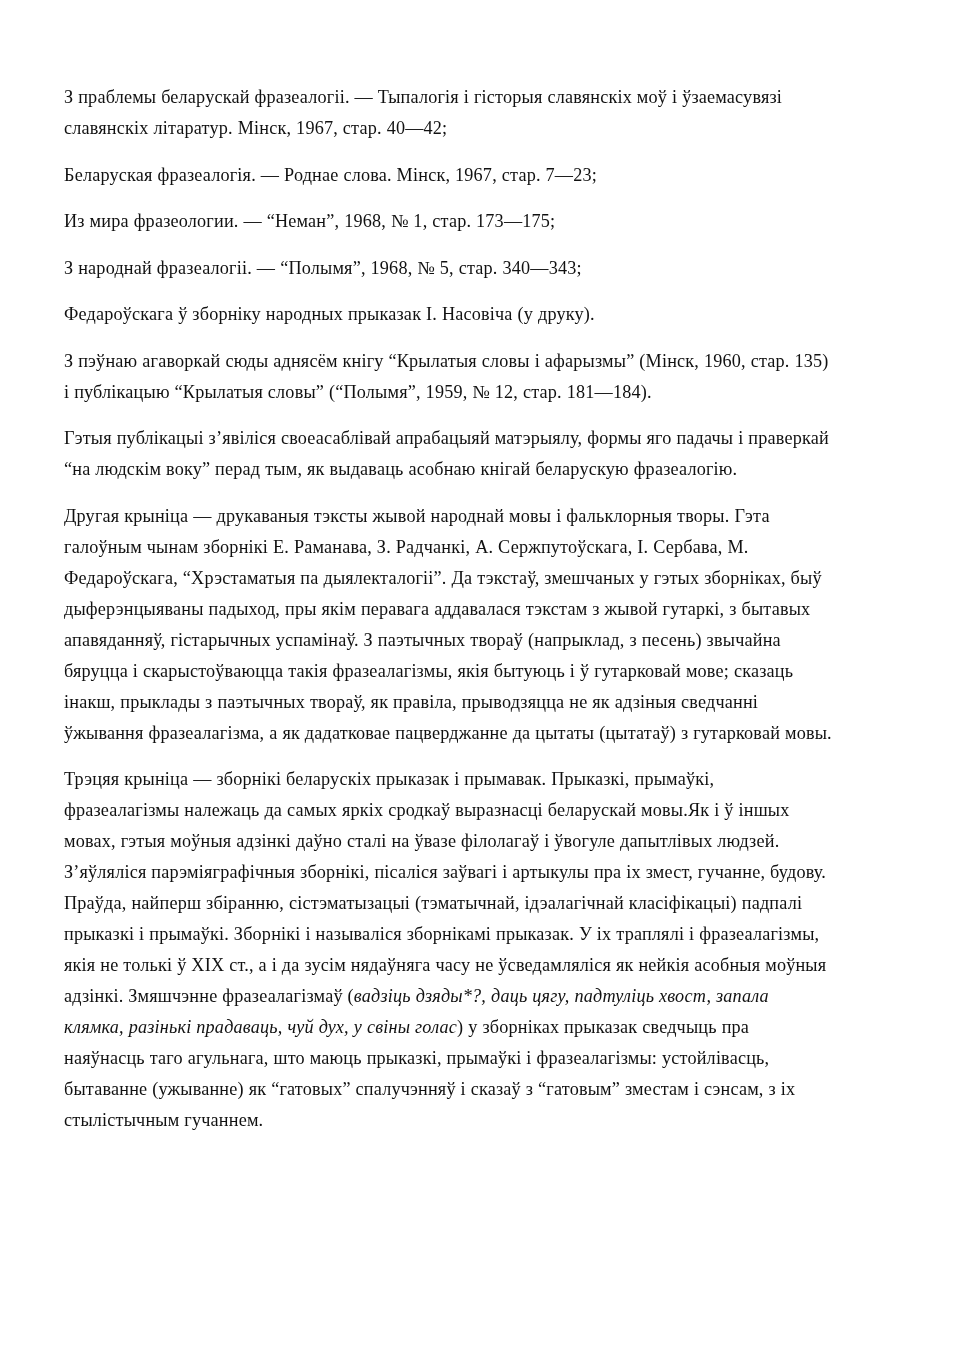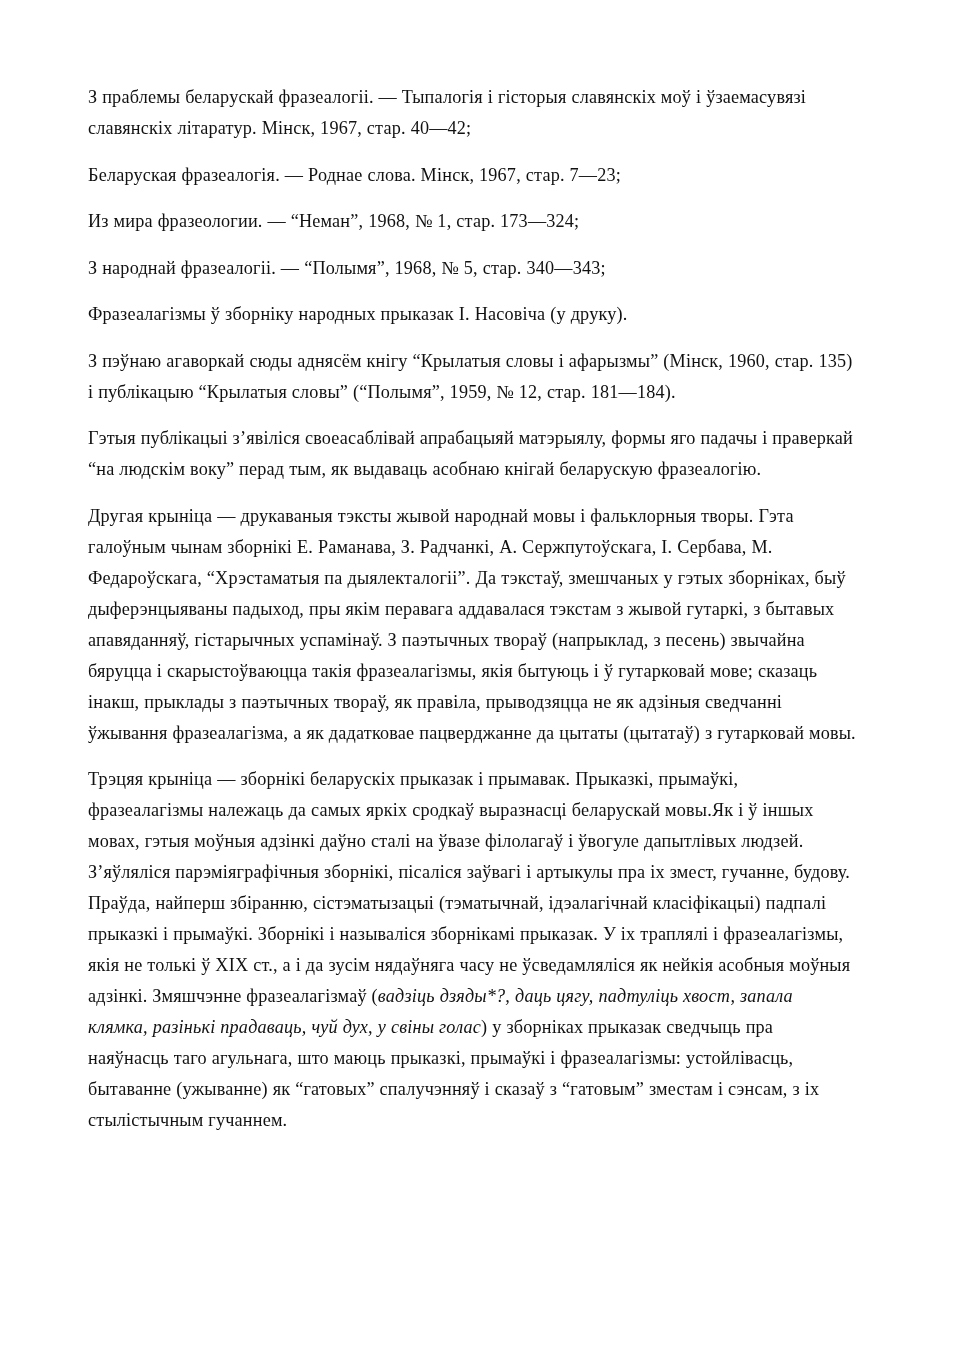--- a/index.html
+++ b/index.html
@@ -15,21 +15,21 @@
     color: #111111;
     -webkit-font-smoothing: antialiased;
     overflow: hidden;
   }
   .page {
     position: relative;
     width: 789px;
     height: 1357px;
     background: #ffffff;
     box-sizing: border-box;
-    padding: 82px 100px 0 88px;
+    padding: 82px 100px 0 64px;
   }
   .doc-body {
     width: 768px;
   }
   p.para {
     margin: 0 0 15.5px 0;
     font-size: 18.2px;
     line-height: 31px;
     text-align: left;
     color: #111111;
@@ -50,27 +50,27 @@
 <div class="page">
   <div class="doc-body">
 
     <p class="para">З праблемы беларускай фразеалогіі. — Тыпалогія і гісторыя славянскіх моў і ўзаемасувязі славянскіх літаратур. Мінск, 1967, стар. 40—42;</p>
 
 
     <p class="para">Беларуская фразеалогія. — Роднае слова. Мінск, 1967, стар. 7—23;</p>
 
 
 
-    <p class="para">Из мира фразеологии. — “Неман”, 1968, № 1, стар. 173—324;</p>
+    <p class="para">Из мира фразеологии. — “Неман”, 1968, № 1, стар. 173—175;</p>
 
     <p class="para">З народнай фразеалогіі. — “Полымя”, 1968, № 5, стар. 340—343;</p>
 
 
 
-    <p class="para">Фразеалагізмы ў зборніку народных прыказак І. Насовіча (у друку).</p>
+    <p class="para">Федароўскага ў зборніку народных прыказак І. Насовіча (у друку).</p>
 
     <p class="para">З пэўнаю агаворкай сюды аднясём кнігу “Крылатыя словы і афарызмы” (Мінск, 1960, стар. 135) і публікацыю “Крылатыя словы” (“Полымя”, 1959, № 12, стар. 181—184).</p>
 
     <p class="para">Гэтыя публікацыі з’явіліся своеасаблівай апрабацыяй матэрыялу, формы яго падачы і праверкай “на людскім воку” перад тым, як выдаваць асобнаю кнігай беларускую фразеалогію.</p>
 
     <p class="para">Другая крыніца — друкаваныя тэксты жывой народнай мовы і фальклорныя творы. Гэта галоўным чынам зборнікі Е. Раманава, З. Радчанкі, А. Сержпутоўскага, І. Сербава, М. Федароўскага, “Хрэстаматыя па дыялекталогіі”. Да тэкстаў, змешчаных у гэтых зборніках, быў дыферэнцыяваны падыход, пры якім перавага аддавалася тэкстам з жывой гутаркі, з бытавых апавяданняў, гістарычных успамінаў. З паэтычных твораў (напрыклад, з песень) звычайна бяруцца і скарыстоўваюцца такія фразеалагізмы, якія бытуюць і ў гутарковай мове; сказаць інакш, прыклады з паэтычных твораў, як правіла, прыводзяцца не як адзіныя сведчанні ўжывання фразеалагізма, а як дадатковае пацверджанне да цытаты (цытатаў) з гутарковай мовы.</p>
 
     <p class="para">
       <span>Трэцяя крыніца — зборнікі беларускіх прыказак і прымавак. Прыказкі, прымаўкі, фразеалагізмы належаць да самых яркіх сродкаў выразнасці беларускай мовы.Як і ў іншых мовах, гэтыя моўныя адзінкі даўно сталі на ўвазе філолагаў і ўвогуле дапытлівых людзей. З’яўляліся парэміяграфічныя зборнікі, пісаліся заўвагі і артыкулы пра іх змест, гучанне, будову. Праўда, найперш збіранню, сістэматызацыі (тэматычнай, ідэалагічнай класіфікацыі) падпалі прыказкі і прымаўкі. Зборнікі і называліся зборнікамі прыказак. У іх траплялі і фразеалагізмы, якія не толькі ў XIX ст., а і да зусім нядаўняга часу не ўсведамляліся як нейкія асобныя моўныя адзінкі. Змяшчэнне фразеалагізмаў (</span><span class="it">вадзіць дзяды*?, даць цягу, падтуліць хвост, запала клямка, разінькі прадаваць, чуй дух, у свіны голас</span><span>) у зборніках прыказак сведчыць пра наяўнасць таго агульнага, што маюць прыказкі, прымаўкі і фразеалагізмы: устойлівасць, бытаванне (ужыванне) як “гатовых” спалучэнняў і сказаў з “гатовым” зместам і сэнсам, з іх стылістычным гучаннем.</span>
     </p>

